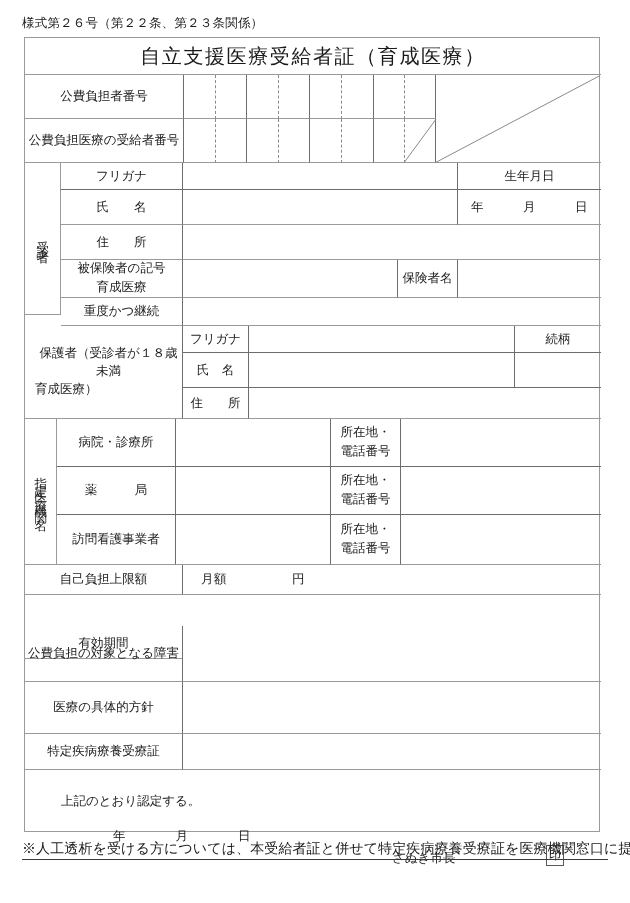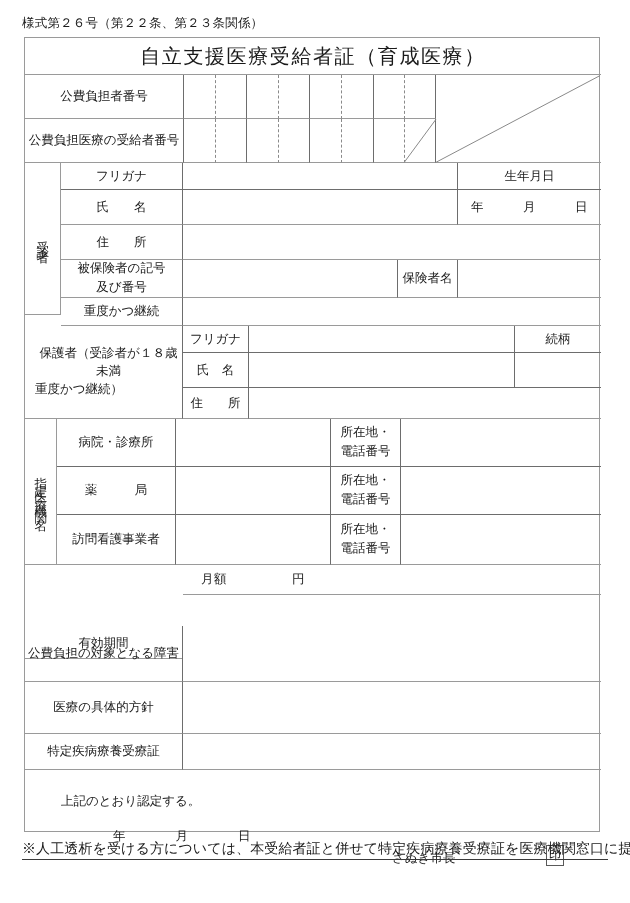--- a/index.html
+++ b/index.html
@@ -196,32 +196,32 @@
     <div class="cell thin-b" style="left:433px; top:125px; width:143px; height:27px;">生年月日</div>
     <div class="cell bb" style="left:433px; top:152px; width:143px; height:35px;">
       <span class="dateline">年　　　月　　　日</span>
     </div>
 
     <div class="cell bb thin-r" style="left:36px; top:187px; width:122px; height:35px;">住　　所</div>
     <div class="cell bb" style="left:158px; top:187px; width:418px; height:35px;"></div>
 
     <div class="cell multi bb thin-r" style="left:36px; top:222px; width:122px; height:38px;">
       <span>被保険者の記号</span>
-      <span>及び番号</span>
+      <span>育成医療</span>
     </div>
     <div class="cell bb thin-r" style="left:158px; top:222px; width:215px; height:38px;"></div>
     <div class="cell bb thin-r" style="left:373px; top:222px; width:60px; height:38px;">保険者名</div>
     <div class="cell bb" style="left:433px; top:222px; width:143px; height:38px;"></div>
 
     <div class="cell bb thin-r" style="left:36px; top:260px; width:122px; height:28px;">重度かつ継続</div>
     <div class="cell bb" style="left:158px; top:260px; width:418px; height:28px;"></div>
 
     <div class="cell multi left bb thin-r" style="left:0; top:288px; width:158px; height:93px; padding-left:10px; align-items:flex-start;">
       <span>保護者（受診者が１８歳未満</span>
-      <span>重度かつ継続）</span>
+      <span>育成医療）</span>
     </div>
 
     <div class="cell thin-b thin-r" style="left:158px; top:288px; width:66px; height:27px;">フリガナ</div>
     <div class="cell thin-b thin-r" style="left:224px; top:288px; width:266px; height:27px;"></div>
     <div class="cell thin-b" style="left:490px; top:288px; width:86px; height:27px;">続柄</div>
 
     <div class="cell thin-b thin-r" style="left:158px; top:315px; width:66px; height:35px;">氏　名</div>
     <div class="cell thin-b thin-r" style="left:224px; top:315px; width:266px; height:35px;"></div>
     <div class="cell thin-b" style="left:490px; top:315px; width:86px; height:35px;"></div>
 
@@ -249,20 +249,21 @@
     <div class="cell thin-b" style="left:376px; top:429px; width:200px; height:48px;"></div>
 
     <div class="cell bb thin-r" style="left:32px; top:477px; width:119px; height:50px;">訪問看護事業者</div>
     <div class="cell bb thin-r" style="left:151px; top:477px; width:155px; height:50px;"></div>
     <div class="cell multi bb thin-r" style="left:306px; top:477px; width:70px; height:50px;">
       <span>所在地・</span>
       <span>電話番号</span>
     </div>
     <div class="cell bb" style="left:376px; top:477px; width:200px; height:50px;"></div>
 
+    <div class="cell bb thin-r" style="left:0; top:527px; width:158px; height:30px;">自己負担上限額</div>
     <div class="cell left bb" style="left:158px; top:527px; width:418px; height:30px; padding-left:18px;">
       <span class="dateline">月額　　　　　円</span>
     </div>
 
     <div class="cell bb thin-r" style="left:0; top:590px; width:158px; height:31px;">有効期間</div>
 
     <div class="cell bb thin-r" style="left:0; top:588px; width:158px; height:56px;">公費負担の対象となる障害</div>
     <div class="cell bb" style="left:158px; top:588px; width:418px; height:56px;"></div>
 
     <div class="cell bb thin-r" style="left:0; top:644px; width:158px; height:52px;">医療の具体的方針</div>

